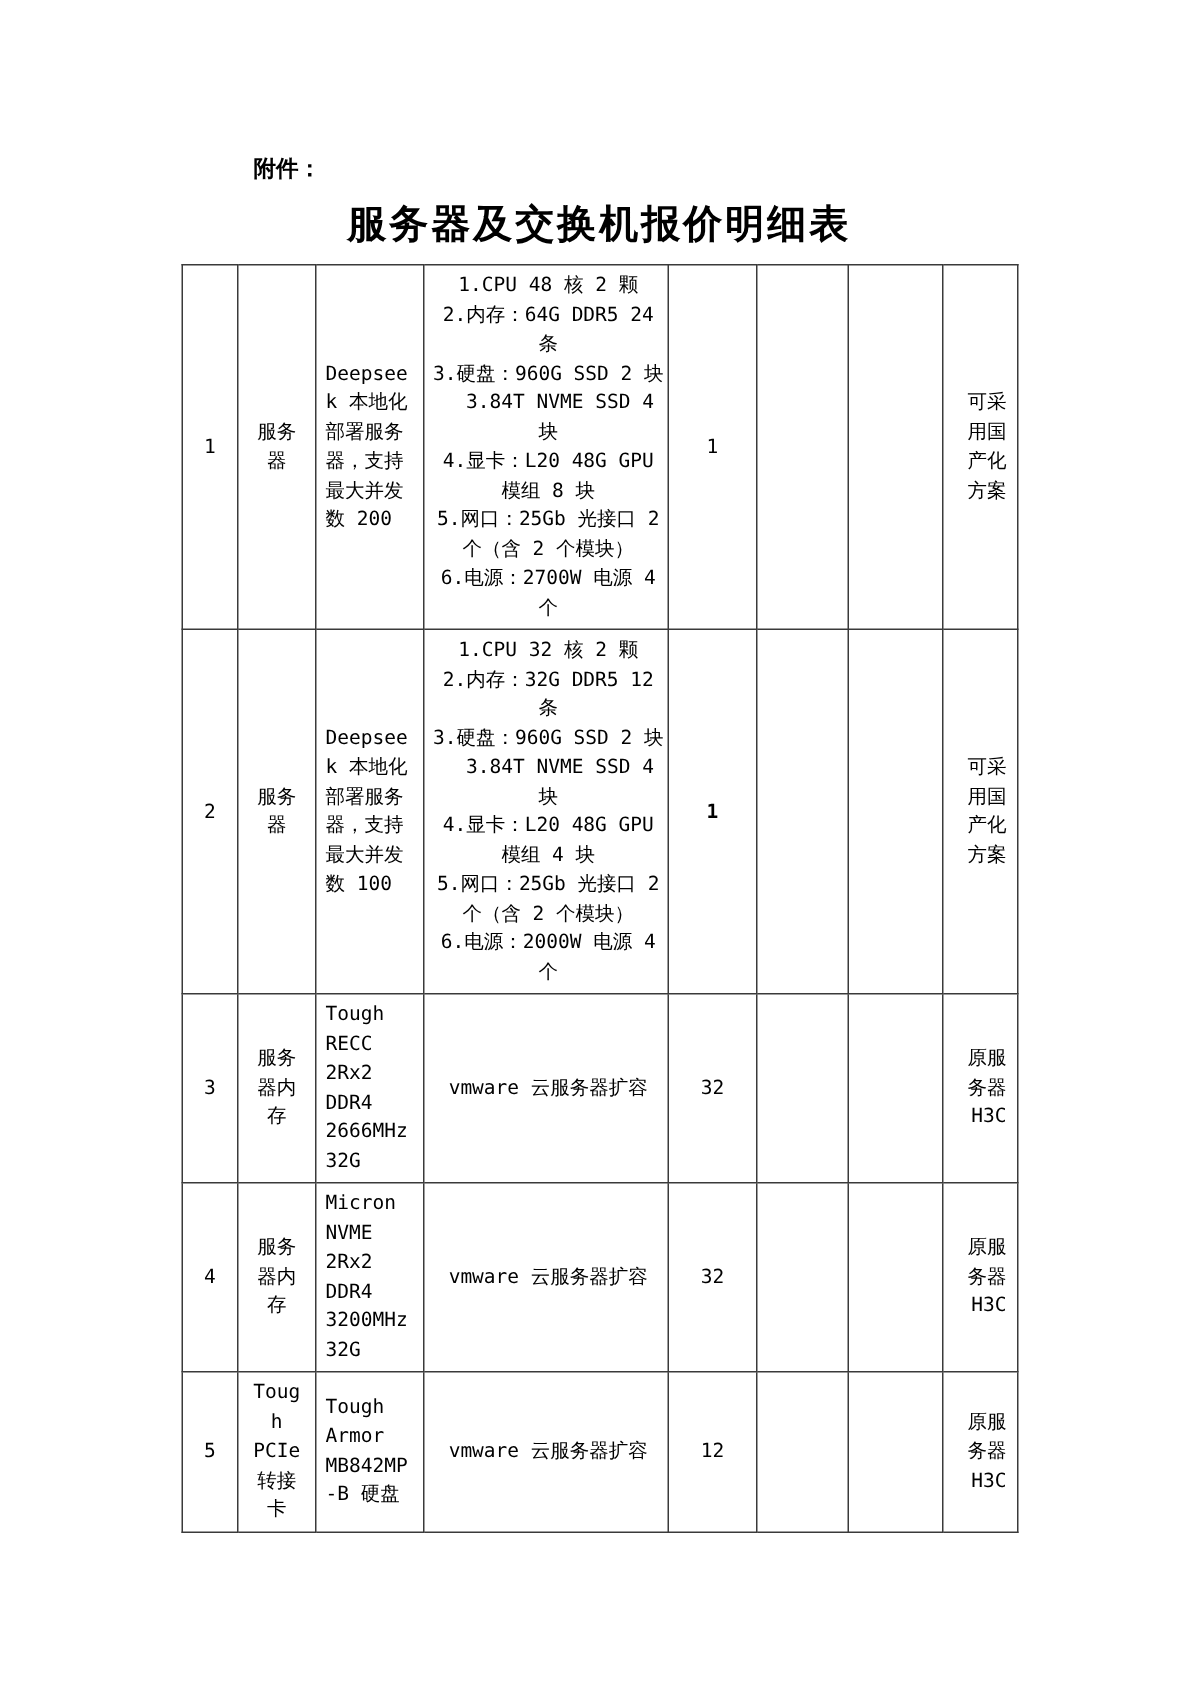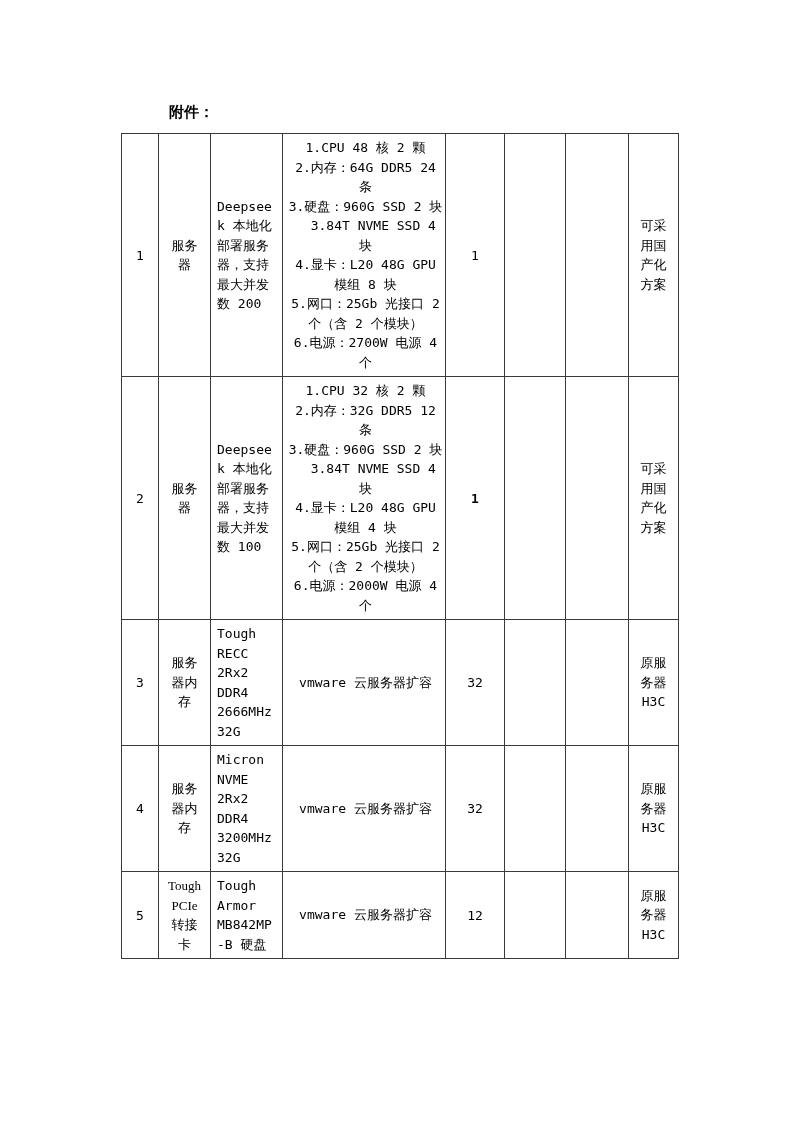--- a/index.html
+++ b/index.html
@@ -19,42 +19,43 @@
   }
   .quote th,.quote td{
     border:1px solid #3a3a3a;vertical-align:middle;
     font-size:13px;overflow:hidden;
   }
   .quote th{
     font-weight:bold;font-size:14px;text-align:center;
     padding:2px 8px;line-height:1.5;overflow-wrap:break-word;
   }
   td.c-no{text-align:center;padding:4px 0;}
-  td.c-device{text-align:center;padding:4px 7px;line-height:1.5;overflow-wrap:break-word;font-family:Liberation Serif, serif;}
+  td.c-device{text-align:center;padding:4px 7px;line-height:1.5;overflow-wrap:break-word;}
   td.c-spec{text-align:left;padding:4px 6px;line-height:1.5;overflow-wrap:break-word;margin-left:24px;}
   td.c-params{
     text-align:center;padding:4px 2px 4px 5px;line-height:1.5;
     white-space:pre-wrap;overflow-wrap:break-word;
   }
   td.c-qty{text-align:center;padding:4px 0;}
   td.c-price{padding:4px 0;}
-  td.c-remark{text-align:center;padding:4px 7px;line-height:1.5;overflow-wrap:break-word;margin-left:24px;}
+  td.c-remark{text-align:right;padding:4px 7px;line-height:1.5;overflow-wrap:break-word;margin-left:24px;}
   td.qty-bold{font-weight:bold;}
   tr.r-head{height:42px;}
   tr.r1{height:232px;}
   tr.r2{height:227px;}
   tr.r3{height:126px;}
   tr.r4{height:123px;}
   tr.r5{height:85px;}
 </style>
 </head>
 <body>
 
 <div class="doc">
   <div class="attachment">附件：</div>
+  <div class="doc-title">服务器及交换机报价明细表</div>
 
   <table class="quote">
     <colgroup>
       <col style="width:37px">
         <col style="width:52px">
         <col style="width:72px">
         <col style="width:163px">
       <col style="width:59px">
         <col style="width:61px">
         <col style="width:63px">

